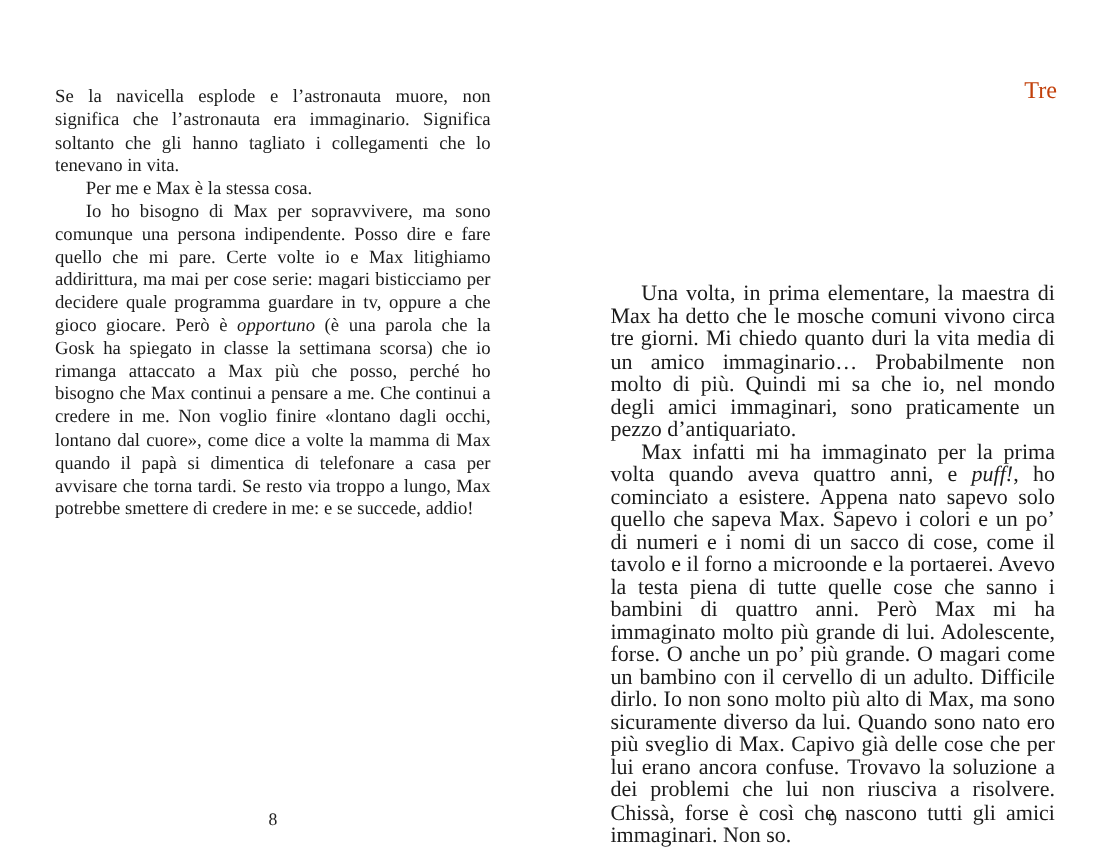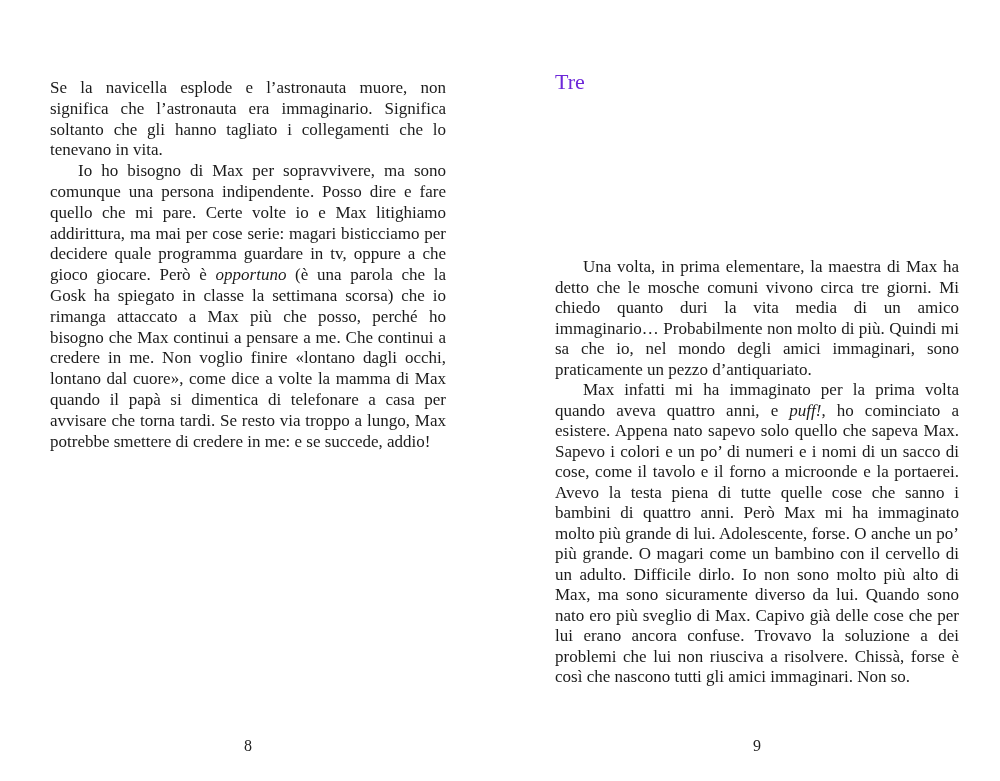--- a/index.html
+++ b/index.html
@@ -22,44 +22,44 @@
     background: #ffffff;
   }
   .page-left  { left: 0;   width: 500px; }
   .page-right { left: 500px; width: 500px; }
 
   .chapter-title {
     position: absolute;
     left: 55px;            
     width: 406px;
     top: 51px;
-    text-align: left;
+    text-align: right;
     font-size: 22px;
     line-height: 26px;
-    color: #6d28d9;
+    color: #c2410c;
   }
 
   .text-block {
     position: absolute;
     text-align: justify;
     hyphens: auto;
     -webkit-hyphens: auto;
   }
   .text-block-left {
     left: 50px;
     top: 60px;
     width: 396px;
     font-size: 17px;
     line-height: 20.8px;
   }
   .text-block-right {
     left: 55px;            
     top: 239px;
     width: 404px;
-    font-size: 17px;
+    font-size: 20px;
     line-height: 20.5px;
   }
   .para {
     margin: 0;
     padding: 0;
   }
   .para.indent { text-indent: 28px; }
   .italic { font-style: italic; margin-top: 19px; }
 
   .page-number {
@@ -71,20 +71,21 @@
   }
   .page-number-left  { left: 50px; width: 396px; }
   .page-number-right { left: 55px; width: 404px; }  
 </style>
 </head>
 <body>
 
 <div class="page page-left">
   <div class="text-block text-block-left">
       <p class="para"><span>Se la navicella esplode e l’astronauta muore, non significa che l’astronauta era immaginario. Significa soltanto che gli hanno tagliato i collegamenti che lo tenevano in vita.</span></p>
+      <p class="para indent"><span>Per me e Max è la stessa cosa.</span></p>
       <p class="para indent"><span>Io ho bisogno di Max per sopravvivere, ma sono comunque una persona indipendente. Posso dire e fare quello che mi pare. Certe volte io e Max litighiamo addirittura, ma mai per cose serie: magari bisticciamo per decidere quale programma guardare in tv, oppure a che gioco giocare. Però è </span><span class="italic">opportuno</span><span> (è una parola che la Gosk ha spiegato in classe la settimana scorsa) che io rimanga attaccato a Max più che posso, perché ho bisogno che Max continui a pensare a me. Che continui a credere in me. Non voglio finire «lontano dagli occhi, lontano dal cuore», come dice a volte la mamma di Max quando il papà si dimentica di telefonare a casa per avvisare che torna tardi. Se resto via troppo a lungo, Max potrebbe smettere di credere in me: e se succede, addio!</span></p>
     </div>
   <div class="page-number page-number-left">8</div>
 </div>
 
 <div class="page page-right">
   <div class="chapter-title">Tre</div>
   <div class="text-block text-block-right">
       <p class="para indent"><span>Una volta, in prima elementare, la maestra di Max ha detto che le mosche comuni vivono circa tre giorni. Mi chiedo quanto duri la vita media di un amico immaginario… Probabilmente non molto di più. Quindi mi sa che io, nel mondo degli amici immaginari, sono praticamente un pezzo d’antiquariato.</span></p>
       <p class="para indent"><span>Max infatti mi ha immaginato per la prima volta quando aveva quattro anni, e </span><span class="italic">puff!</span><span>, ho cominciato a esistere. Appena nato sapevo solo quello che sapeva Max. Sapevo i colori e un po’ di numeri e i nomi di un sacco di cose, come il tavolo e il forno a microonde e la portaerei. Avevo la testa piena di tutte quelle cose che sanno i bambini di quattro anni. Però Max mi ha immaginato molto più grande di lui. Adolescente, forse. O anche un po’ più grande. O magari come un bambino con il cervello di un adulto. Difficile dirlo. Io non sono molto più alto di Max, ma sono sicuramente diverso da lui. Quando sono nato ero più sveglio di Max. Capivo già delle cose che per lui erano ancora confuse. Trovavo la soluzione a dei problemi che lui non riusciva a risolvere. Chissà, forse è così che nascono tutti gli amici immaginari. Non so.</span></p>

